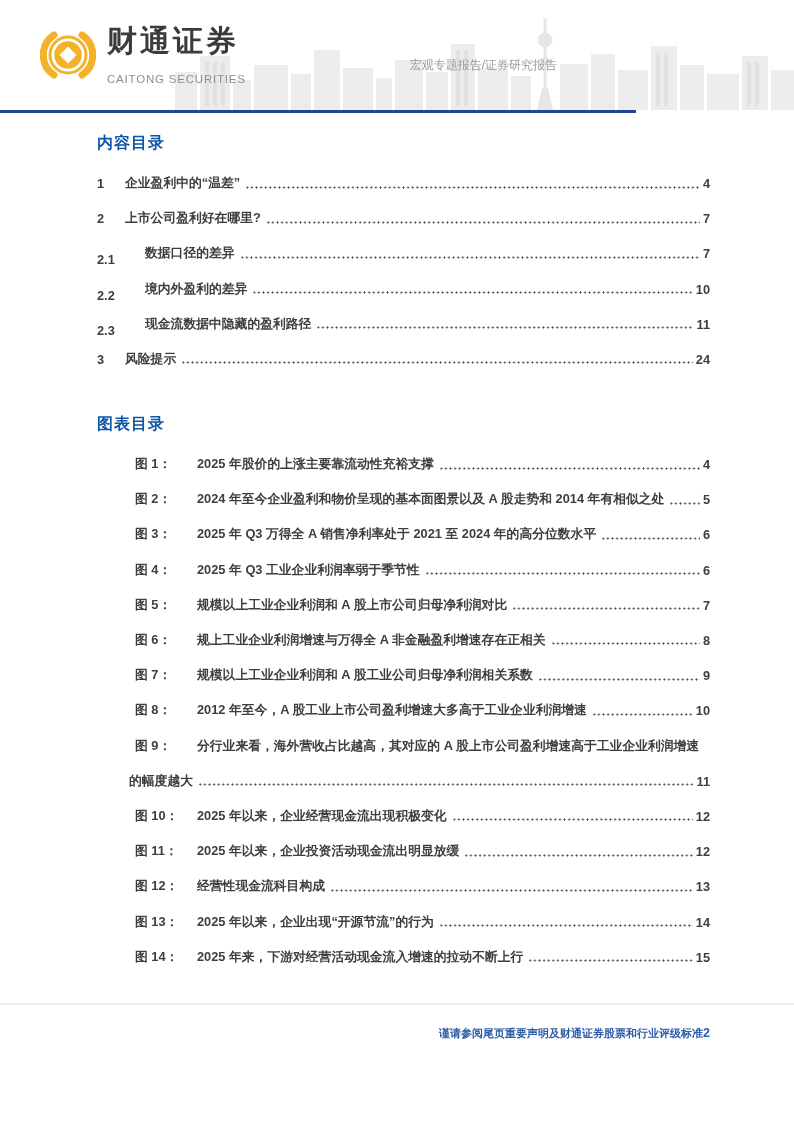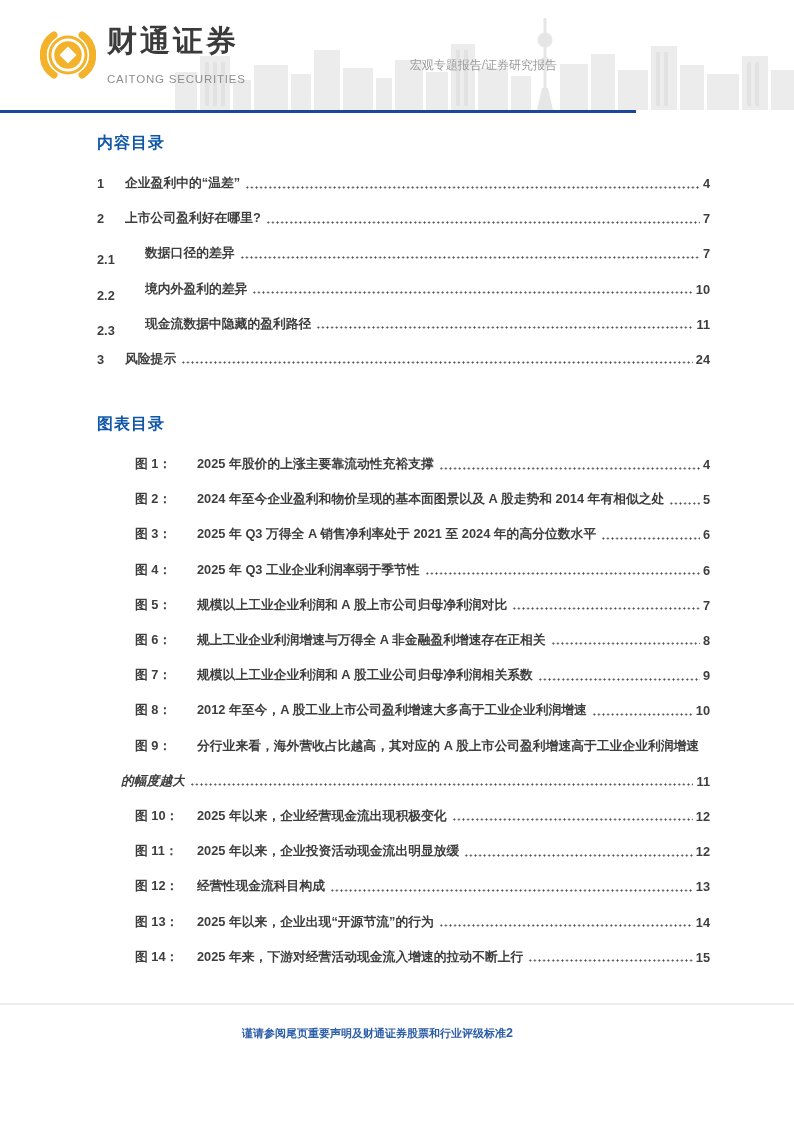--- a/index.html
+++ b/index.html
@@ -26,24 +26,24 @@
   .num.sub{min-width:48px;margin-top:12px;}
   .num.fig{min-width:62px;padding-left:38px;}
   .title{flex:0 1 auto;white-space:nowrap;overflow:hidden;}
   .leader{
     flex:1 1 auto;height:13px;margin:0 3px 0 5px;
     background-image:radial-gradient(circle,#4c4c4c 0.85px,transparent 1.05px);
     background-size:4.6px 4.6px;background-repeat:repeat-x;
     background-position:left bottom 1px;
   }
   .pg{flex:0 0 auto;text-align:right;}
-  .toc-row.cont .title{margin-left:24px;font-style:italic;}
+  .toc-row.cont .title{margin-left:32px;}
   
   .footer-line{position:absolute;left:0;top:1003px;width:794px;height:2px;background:#ededed;}
-  .footer{position:absolute;left:45px;top:1026px;width:665px;display:flex;justify-content:center;align-items:baseline;}
+  .footer{position:absolute;left:45px;top:1026px;width:665px;display:flex;justify-content:flex-end;align-items:baseline;}
   .disclaimer{font-size:11px;color:#2C5DA9;font-weight:bold;}
   .page-num{font-size:12.5px;color:#2C5DA9;font-weight:bold;}
 </style>
 </head>
 <body>
 
 <div class="page">
 
   <div class="header">
     <svg class="skyline" viewBox="0 0 794 100" preserveAspectRatio="none" aria-hidden="true">

